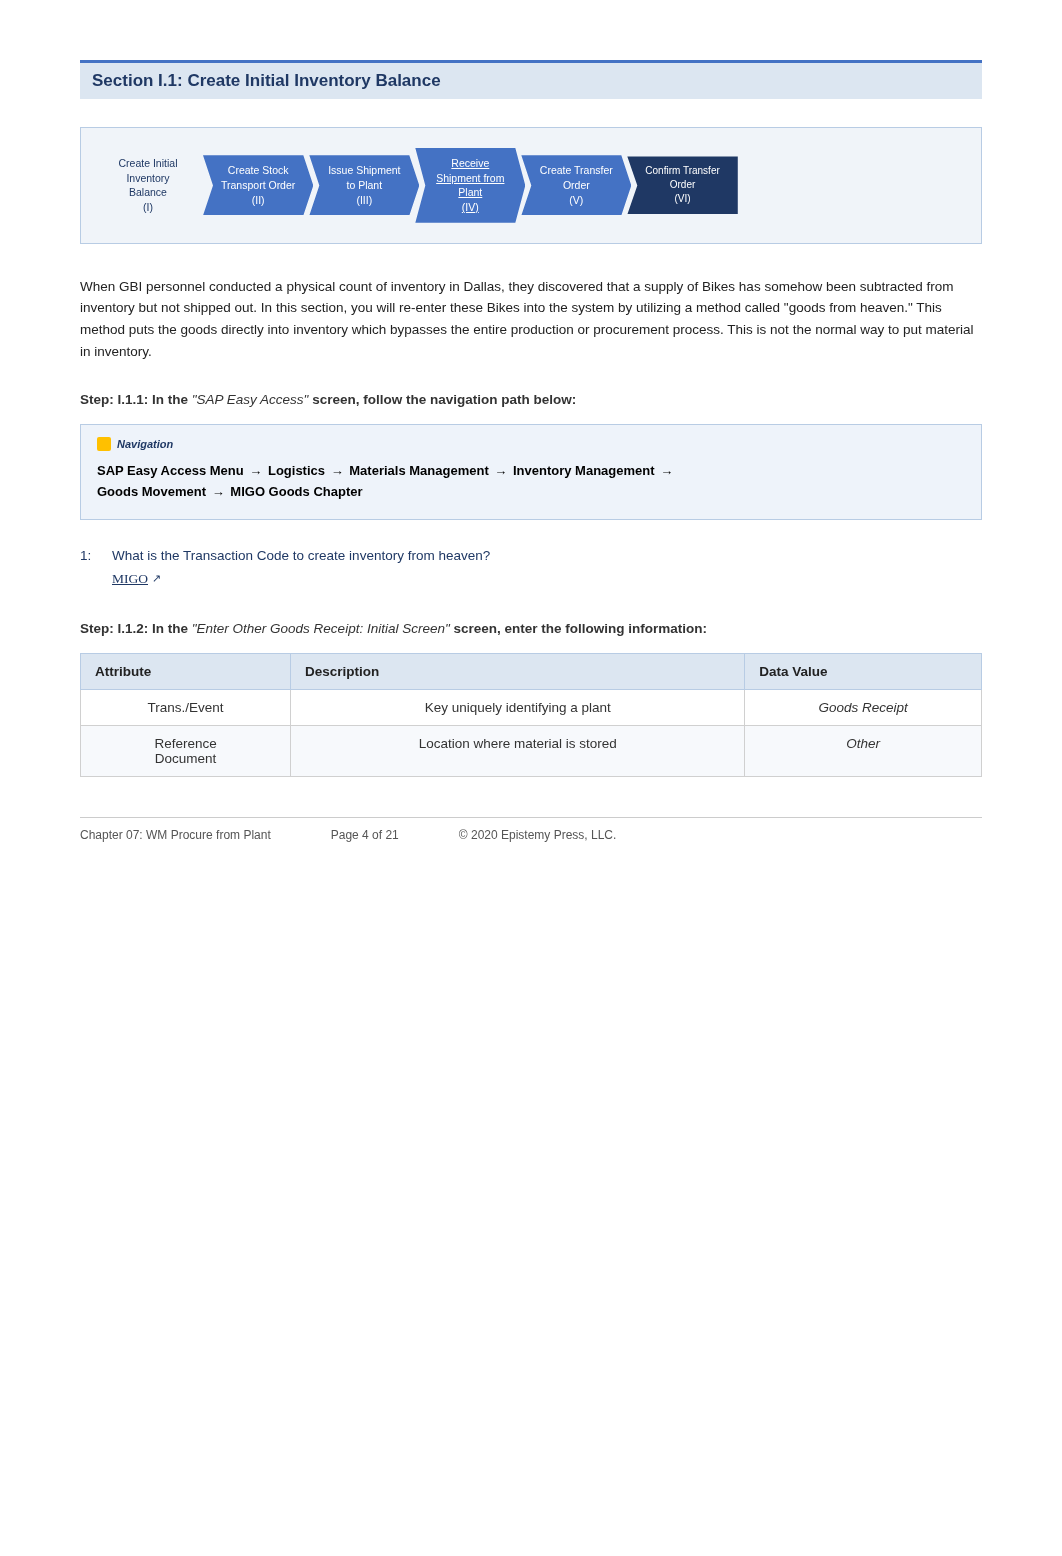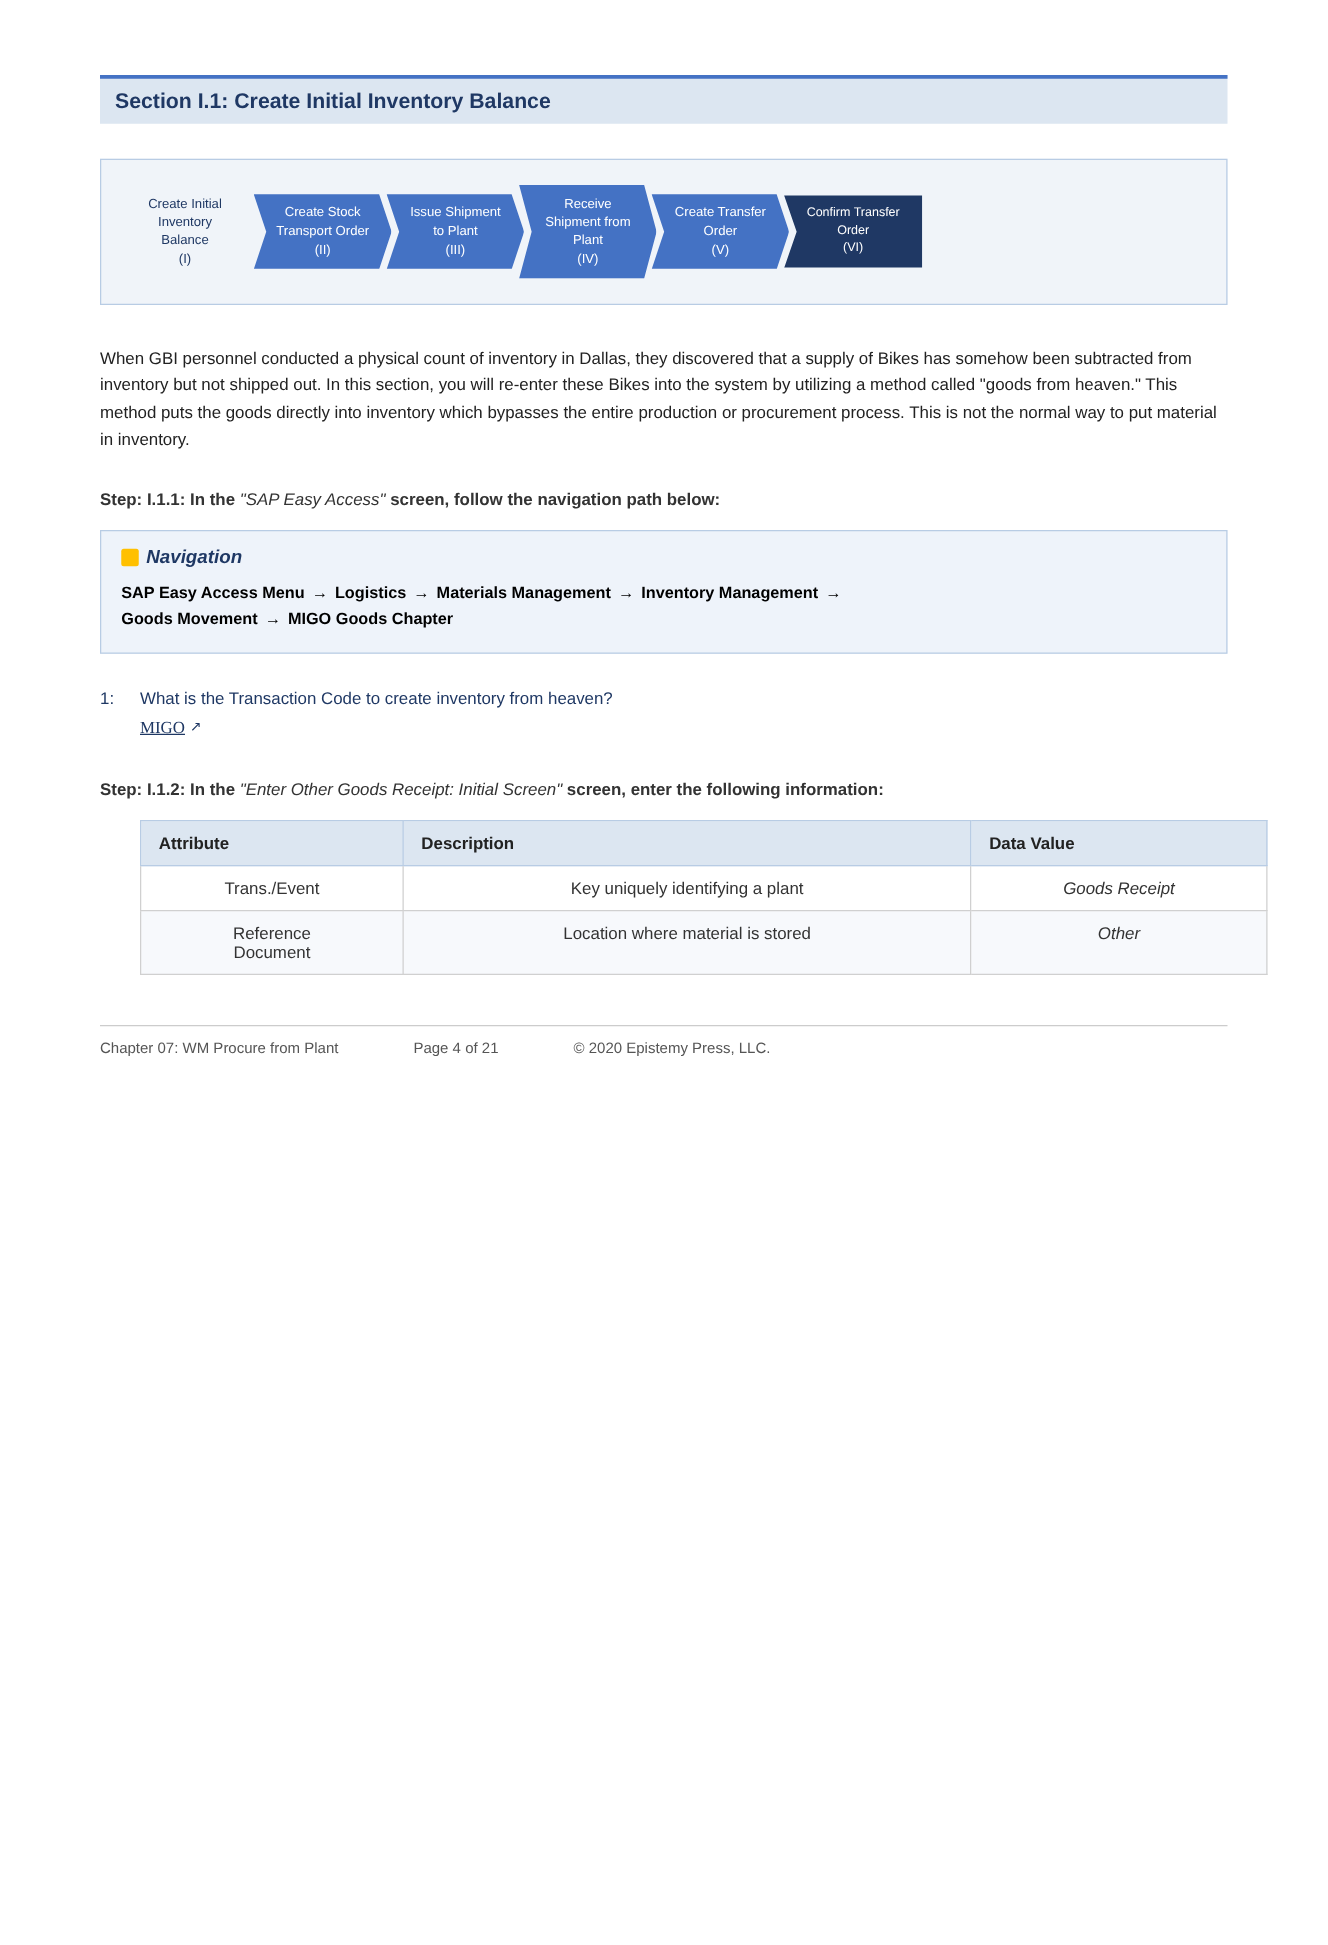--- a/index.html
+++ b/index.html
@@ -67,21 +67,21 @@
     .step-label em { font-style: italic; }
 
     
     .nav-box {
       border: 1px solid #b8cce4;
       background: #eef3fa;
       padding: 12px 16px 16px 16px;
       margin-bottom: 28px;
     }
     .nav-title {
-      font-size: 15px;
+      font-size: 11px;
       font-style: italic;
       font-weight: bold;
       color: #1f3864;
       margin-bottom: 10px;
       display: flex;
       align-items: center;
       gap: 6px;
     }
     .nav-title-bullet {
       width: 14px;
@@ -137,21 +137,20 @@
       font-size: 11px;
       color: #1f3864;
     }
 
     
     .data-table {
       width: 100%;
       border-collapse: collapse;
       margin-bottom: 40px;
       font-size: 13.5px;
-      margin-left: 32px;
     }
     .data-table th {
       background: #dce6f1;
       font-weight: bold;
       padding: 10px 14px;
       text-align: left;
       border: 1px solid #b8cce4;
       color: #222;
     }
     .data-table td {
@@ -224,20 +223,21 @@
   </div>
   <div class="flow-step" style="
     background: #4472c4;
     color: #fff;
     clip-path: polygon(0 0, calc(100% - 10px) 0, 100% 50%, calc(100% - 10px) 100%, 0 100%, 10px 50%);
     padding: 8px 18px;
     font-size: 10.5px;
     min-width: 110px;
     line-height: 1.4;
     margin-left: -4px;
+    text-decoration: underline;
   ">
     Receive<br>Shipment from<br>Plant<br>(IV)
   </div>
   <div class="flow-step" style="
     background: #4472c4;
     color: #fff;
     clip-path: polygon(0 0, calc(100% - 10px) 0, 100% 50%, calc(100% - 10px) 100%, 0 100%, 10px 50%);
     padding: 8px 18px;
     font-size: 10.5px;
     text-align: center;

